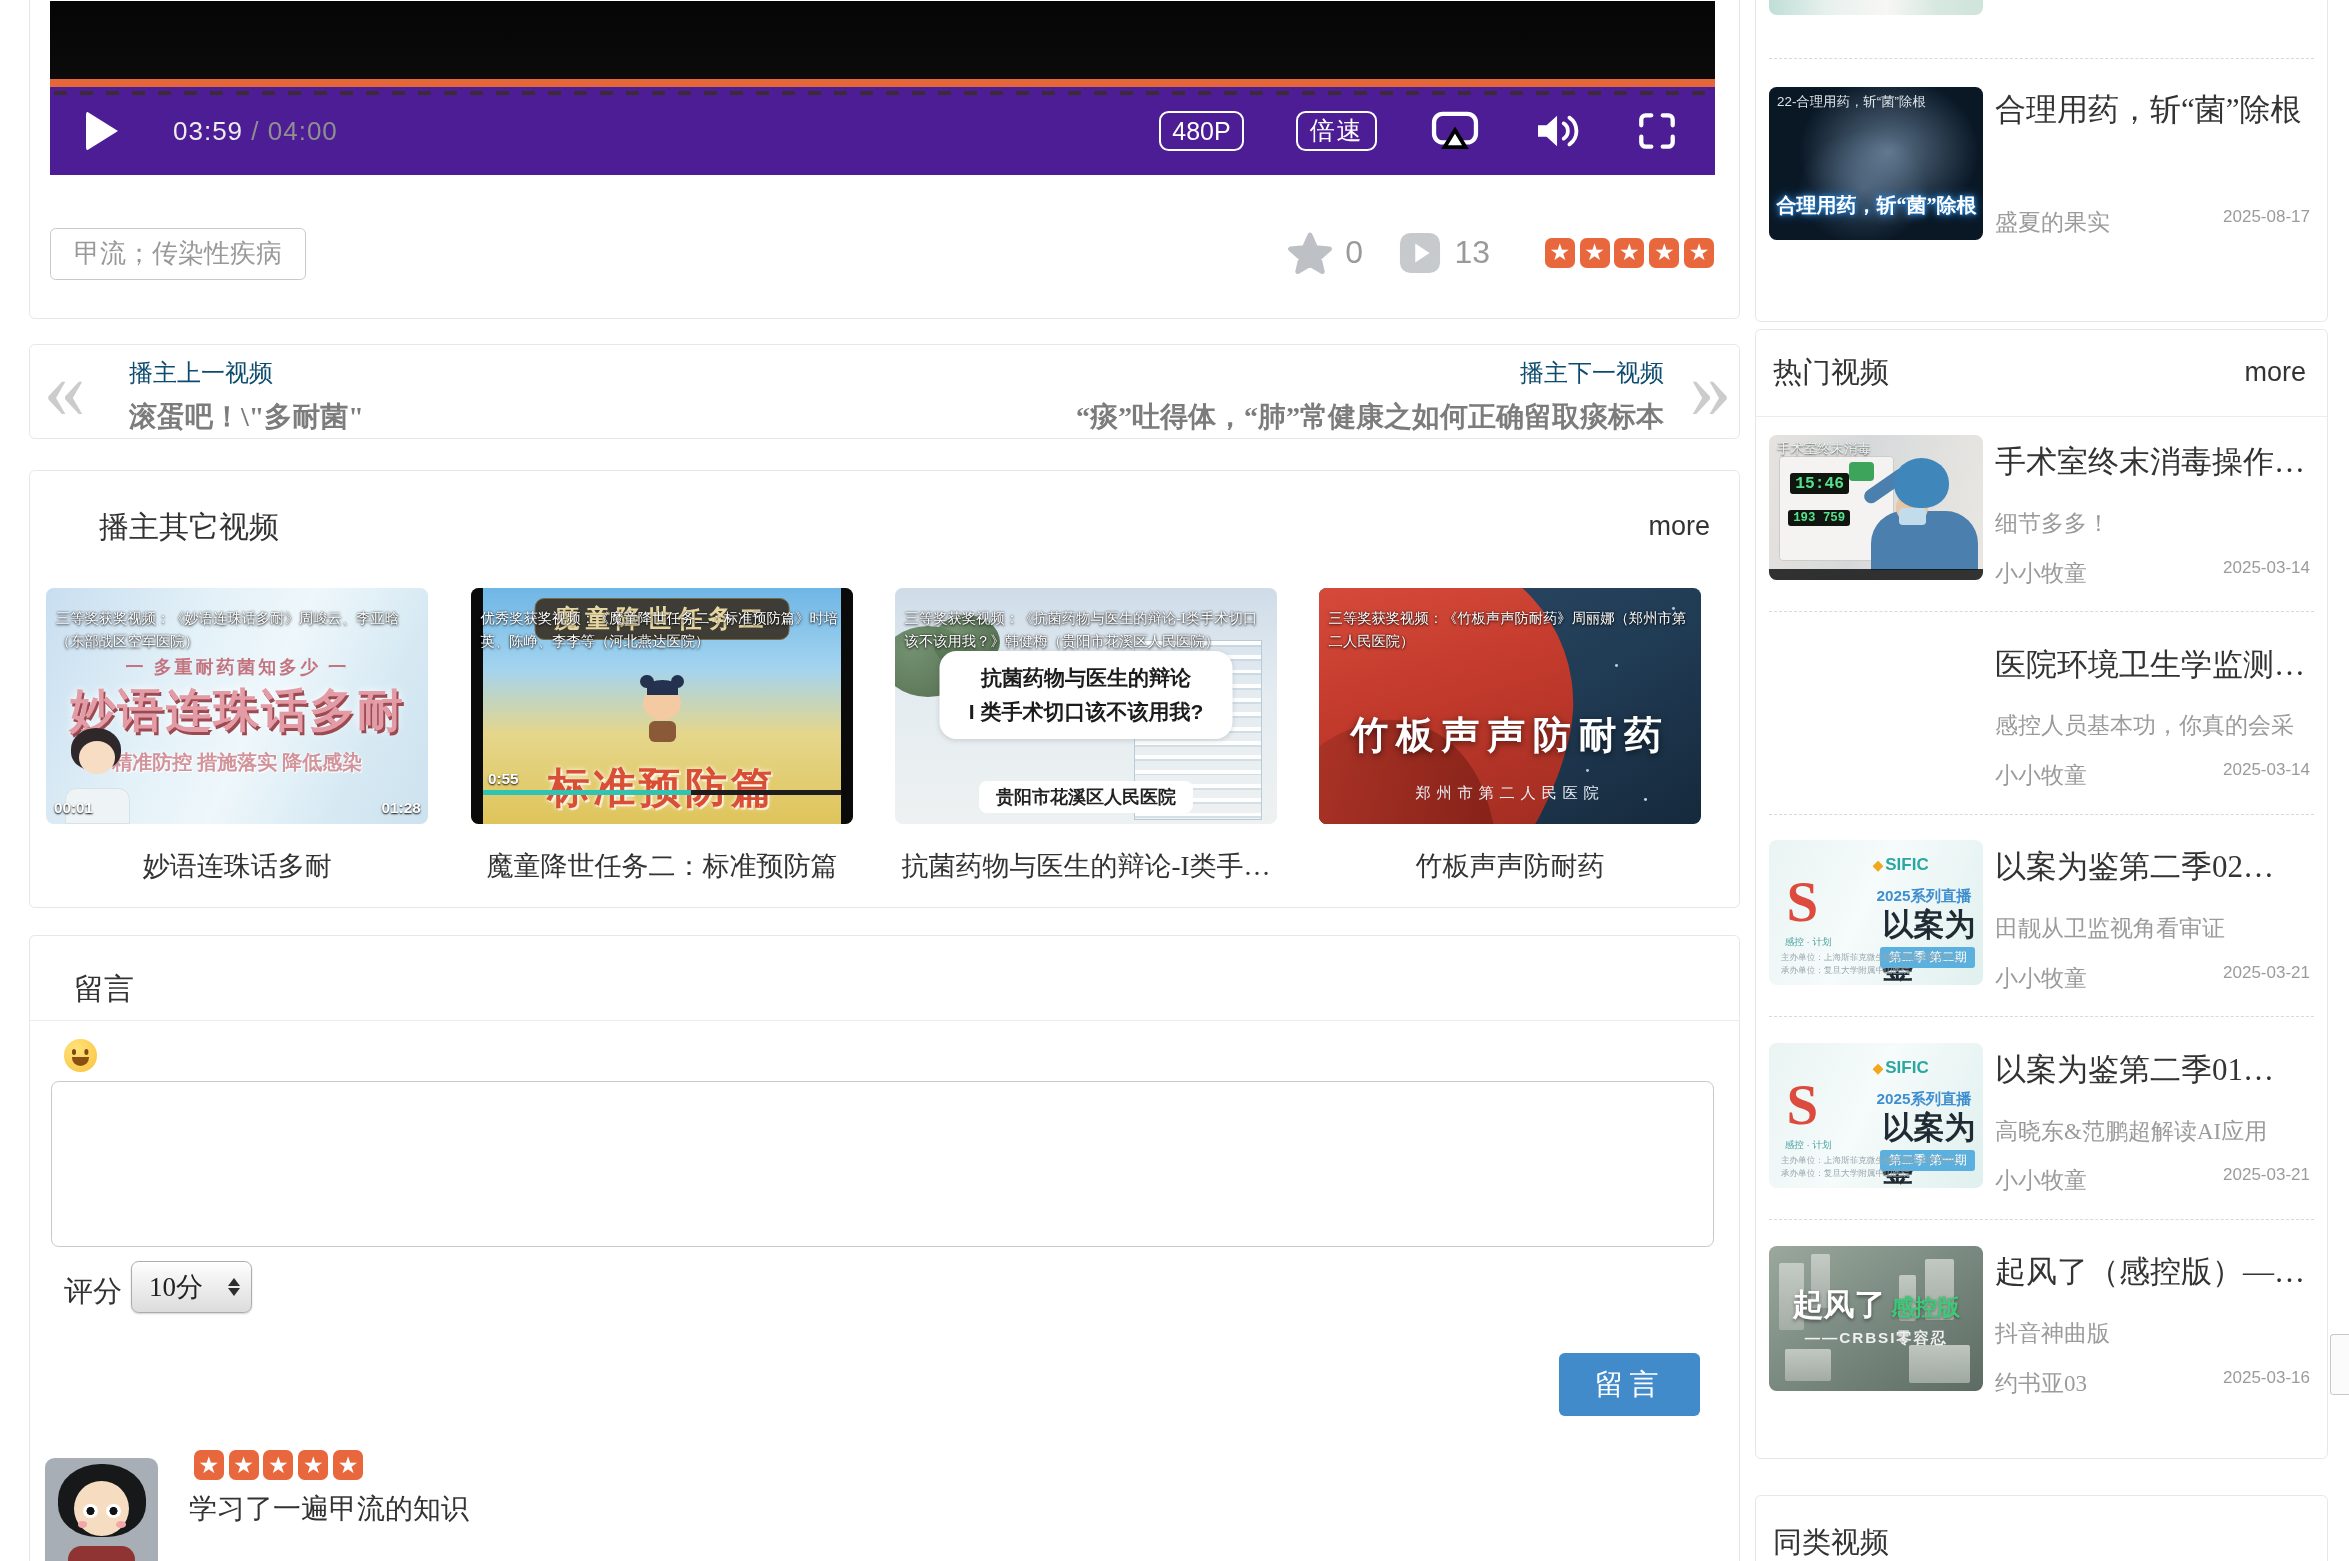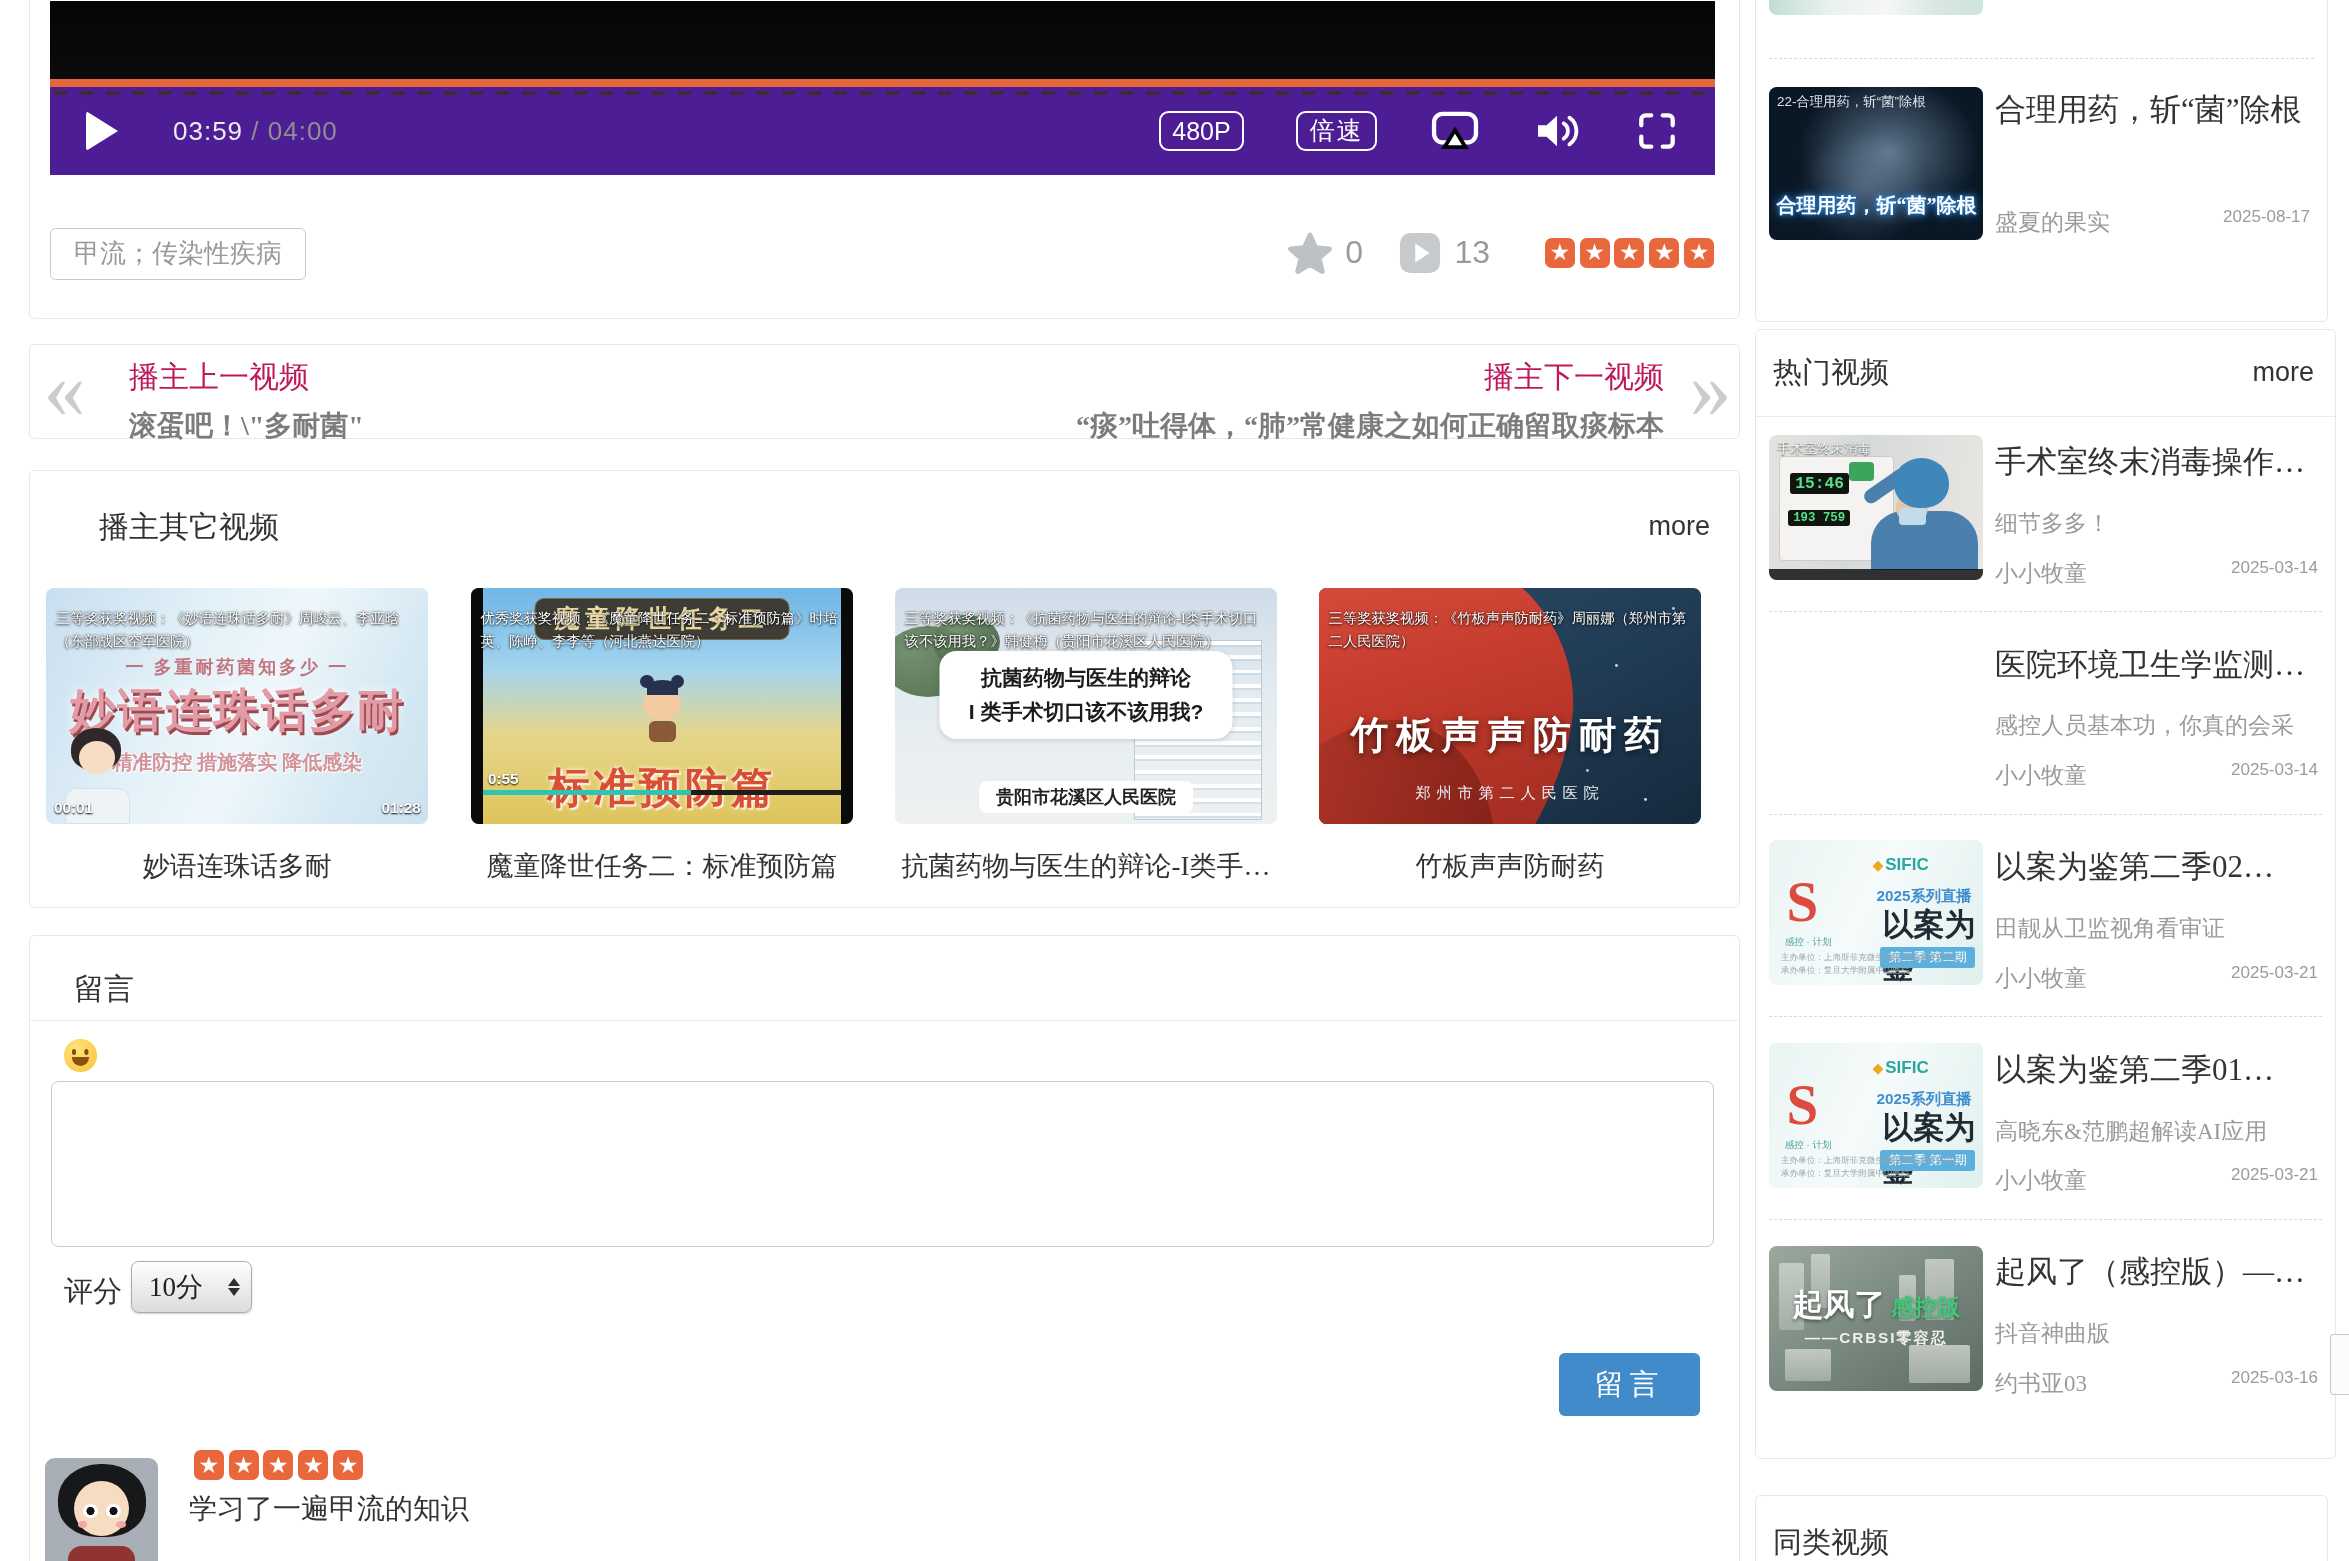--- a/index.html
+++ b/index.html
@@ -32,21 +32,21 @@
   .metarow{position:absolute;right:25px;top:245px;height:59px;display:flex;align-items:center;}
   .metanum{font-size:32px;color:#9a9a9a;margin-left:13.4px;}
   .starbadge{width:30px;height:30px;background:#e8673c;border-radius:6.7px;color:#fff;display:flex;
              align-items:center;justify-content:center;font-size:23px;margin-left:4.8px;}
   .starbadge.sm{width:30px;height:30px;}
 
   
   #box-nav{left:29px;top:344px;width:1709px;height:93px;}
   .chev{position:absolute;top:0;height:93px;line-height:88px;font-size:84px;color:#ccc;
         font-family:"Liberation Serif","DejaVu Serif",serif;cursor:pointer;}
-  .navlabel{font-size:30px;color:#be185d;}
+  .navlabel{font-size:24px;color:#0c4a6e;}
   .navtitle{font-size:28px;color:#7c7c7c;font-weight:600;margin-top:8.6px;}
 
   
   #box-other{left:29px;top:470px;width:1709px;height:436px;}
   .sec-title{position:absolute;font-size:30px;color:#333;}
   .sec-more{position:absolute;font-size:27px;color:#333;cursor:pointer;}
   .vthumb{position:absolute;top:117px;width:382px;height:236px;border-radius:7.6px;overflow:hidden;cursor:pointer;}
   .vtitle{position:absolute;top:377px;width:382px;text-align:center;font-size:27px;color:#333;cursor:pointer;}
   .cap{position:absolute;left:9.6px;right:7.6px;top:19px;color:#fff;font-size:14.3px;line-height:1.6;z-index:5;
        text-shadow:0 1px 2.9px rgba(0,0,0,.85),0 0 1.9px rgba(0,0,0,.7);}
@@ -136,21 +136,21 @@
   .av-eye{position:absolute;top:46px;width:14.3px;height:14.3px;border-radius:50%;background:radial-gradient(circle,#121212 3.8px,#fff 4.3px);}
   .av-eye.l{left:38px}.av-eye.r{left:61px}
   .av-blush{position:absolute;top:63px;width:9.6px;height:6.7px;border-radius:50%;background:#f2a8a8;}
   .av-blush.l{left:32.5px}.av-blush.r{left:71px}
   .av-body{position:absolute;left:23px;bottom:-3.8px;width:67px;height:29px;background:#8f3333;border-radius:13.4px 13.4px 0 0;}
   .c-stars{position:absolute;left:159px;top:514px;display:flex;}
   .c-text{position:absolute;left:159px;top:554px;font-size:28px;color:#333;}
 
   
   #box-s1{left:1755px;top:-38px;width:571px;height:358px;}
-  #box-hot{left:1755px;top:329px;width:571px;height:1128px;padding-left:8px;}
+  #box-hot{left:1755px;top:329px;width:571px;height:1128px;}
   #box-same{left:1755px;top:1495px;width:571px;height:105px;}
   .sthumb{position:absolute;left:13.4px;width:214px;height:153px;border-radius:7.6px;overflow:hidden;cursor:pointer;}
   .sthumb.h152{height:145px;}
   .dash{position:absolute;left:13.4px;right:13.4px;border-top:1.9px dashed #d9d9d9;}
   .s-title{position:absolute;left:239px;width:317px;font-size:31px;color:#333;cursor:pointer;}
   .s-desc{position:absolute;left:239px;width:317px;font-size:23px;color:#9b9b9b;}
   .s-author{position:absolute;left:239px;font-size:23px;color:#9b9b9b;}
   .s-date{position:absolute;right:17px;font-size:17px;color:#9b9b9b;}
   .side-hd{position:absolute;left:17px;font-size:29px;color:#333;}
   .side-more{position:absolute;right:21px;font-size:27px;color:#333;cursor:pointer;}

